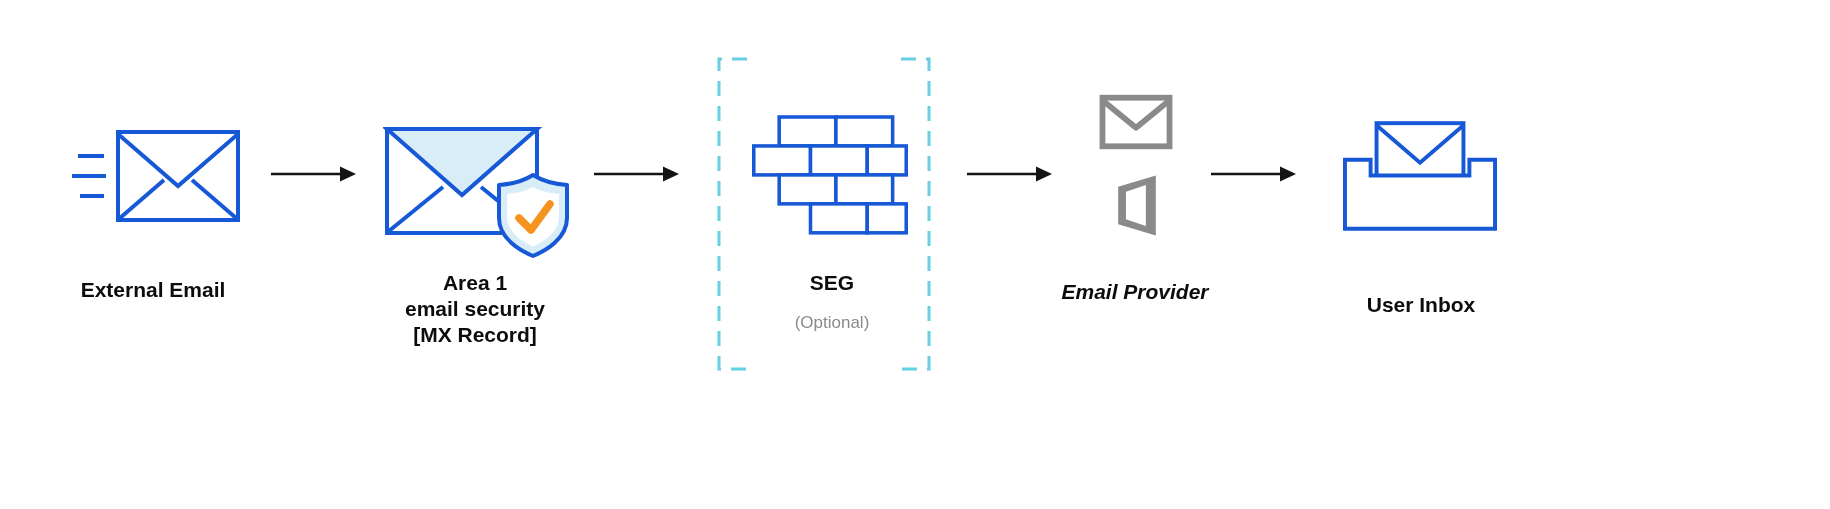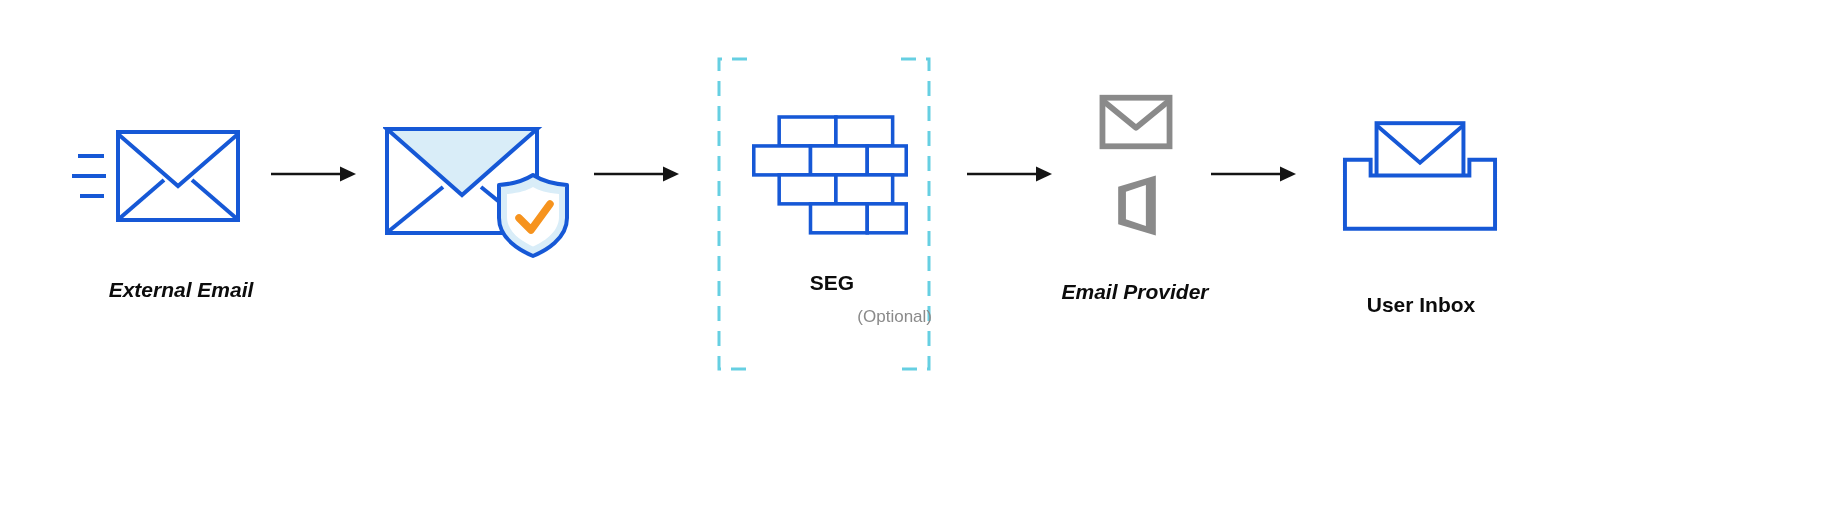--- a/index.html
+++ b/index.html
@@ -28,22 +28,21 @@
     font-size:21px;
     font-weight:600;
     color:var(--text-black);
     line-height:26px;
   }
   .sub-label{
     display:block;
     font-size:17px;
     font-weight:400;
     color:var(--text-gray);
-    margin-top:8px;
-    text-align:right;
+    margin-top:14px;
   }
   
   .st-blue{stroke:var(--primary-blue);fill:none;stroke-width:4;stroke-miterlimit:10;}
   .f-white-st-blue{fill:#ffffff;stroke:var(--primary-blue);stroke-width:4;stroke-miterlimit:10;}
   .f-light-st-blue{fill:var(--light-blue-fill);stroke:var(--primary-blue);stroke-width:4;stroke-miterlimit:10;}
   .brick{fill:#ffffff;stroke:var(--primary-blue);stroke-width:3;stroke-miterlimit:10;}
   .f-white{fill:#ffffff;}
   .check{stroke:var(--accent-orange);stroke-width:7.5;fill:none;stroke-linecap:round;stroke-linejoin:round;}
   .gray-st{stroke:var(--gray-icon);fill:#ffffff;stroke-width:5;stroke-miterlimit:10;}
   .gray-line{stroke:var(--gray-icon);fill:none;stroke-width:5;stroke-linejoin:round;stroke-miterlimit:10;}
@@ -59,36 +58,41 @@
 
   <svg class="abs" style="left:72px;top:122px;" width="170" height="110" viewBox="0 0 170 110">
     <line class="st-blue" x1="6" y1="34" x2="32" y2="34"></line>
     <line class="st-blue" x1="0" y1="54" x2="34" y2="54"></line>
     <line class="st-blue" x1="8" y1="74" x2="32" y2="74"></line>
     <rect class="f-white-st-blue" x="46" y="10" width="120" height="88"></rect>
     <path class="st-blue" d="M46,12 L106,64 L166,12"></path>
     <path class="st-blue" d="M48,96 L92,58"></path>
     <path class="st-blue" d="M164,96 L120,58"></path>
   </svg>
-  <div class="node-label" style="left:56px;top:277px;width:250px;font-style:italic;">External Email</div>
+  <div class="node-label" style="left:28px;top:277px;width:250px;">External Email</div>
 
   <svg class="abs" style="left:270px;top:163px;" width="88" height="22" viewBox="0 0 88 22">
     <line class="arrow-line" x1="1" y1="11" x2="74" y2="11"></line>
     <path class="arrow-head" d="M70,3.5 L86,11 L70,18.5 Z"></path>
   </svg>
 
   <svg class="abs" style="left:383px;top:115px;" width="192" height="150" viewBox="0 0 192 150">
     <rect class="f-white-st-blue" x="4" y="14" width="150" height="104"></rect>
     <path class="f-light-st-blue" d="M4,14 L79,80 L154,14 Z"></path>
     <path class="st-blue" d="M6,116 L60,72"></path>
     <path class="st-blue" d="M152,116 L98,72"></path>
     <path class="f-light-st-blue" style="stroke-linejoin:round" d="M150,60 C158,65 170,69 184,70 L184,103 C184,124 162,136 150,141 C138,136 116,124 116,103 L116,70 C130,69 142,65 150,60 Z"></path>
     <path class="f-white" d="M150,72 C156,75.5 164,78 176,79 L176,102 C176,118 159,127.5 150,131.5 C141,127.5 124,118 124,102 L124,79 C136,78 144,75.5 150,72 Z"></path>
     <path class="check" d="M136,103 L148,115 L167,89"></path>
   </svg>
+  <div class="node-label" style="left:350px;top:270px;width:250px;">
+    <div>Area 1</div>
+    <div>email security</div>
+    <div>[MX Record]</div>
+  </div>
 
   <svg class="abs" style="left:593px;top:163px;" width="88" height="22" viewBox="0 0 88 22">
     <line class="arrow-line" x1="1" y1="11" x2="74" y2="11"></line>
     <path class="arrow-head" d="M70,3.5 L86,11 L70,18.5 Z"></path>
   </svg>
 
   <svg class="abs" style="left:717px;top:57px;" width="214" height="314" viewBox="0 0 214 314">
     <path class="dash" d="M30,2 L2,2 L2,312 L30,312"></path>
     <path class="dash" d="M184,2 L212,2 L212,312 L184,312"></path>
   </svg>

